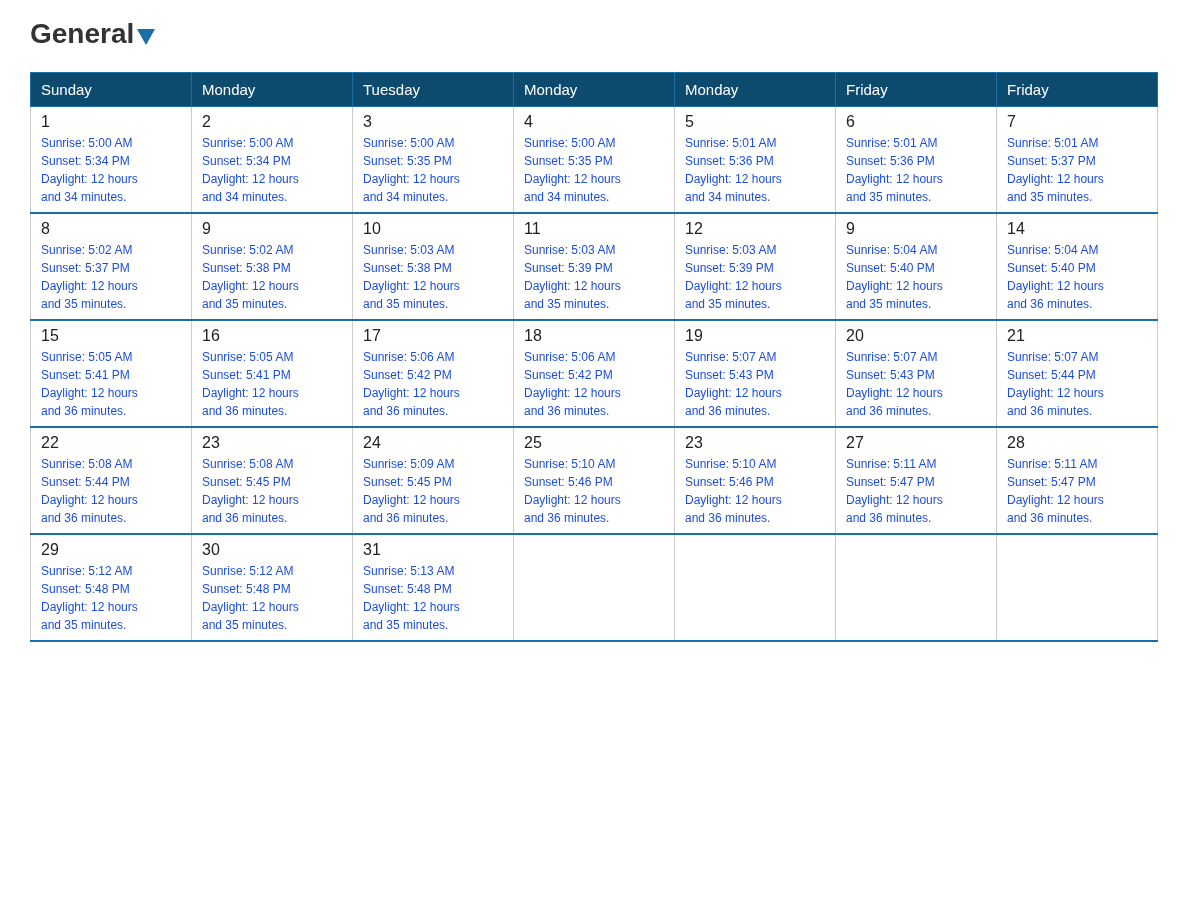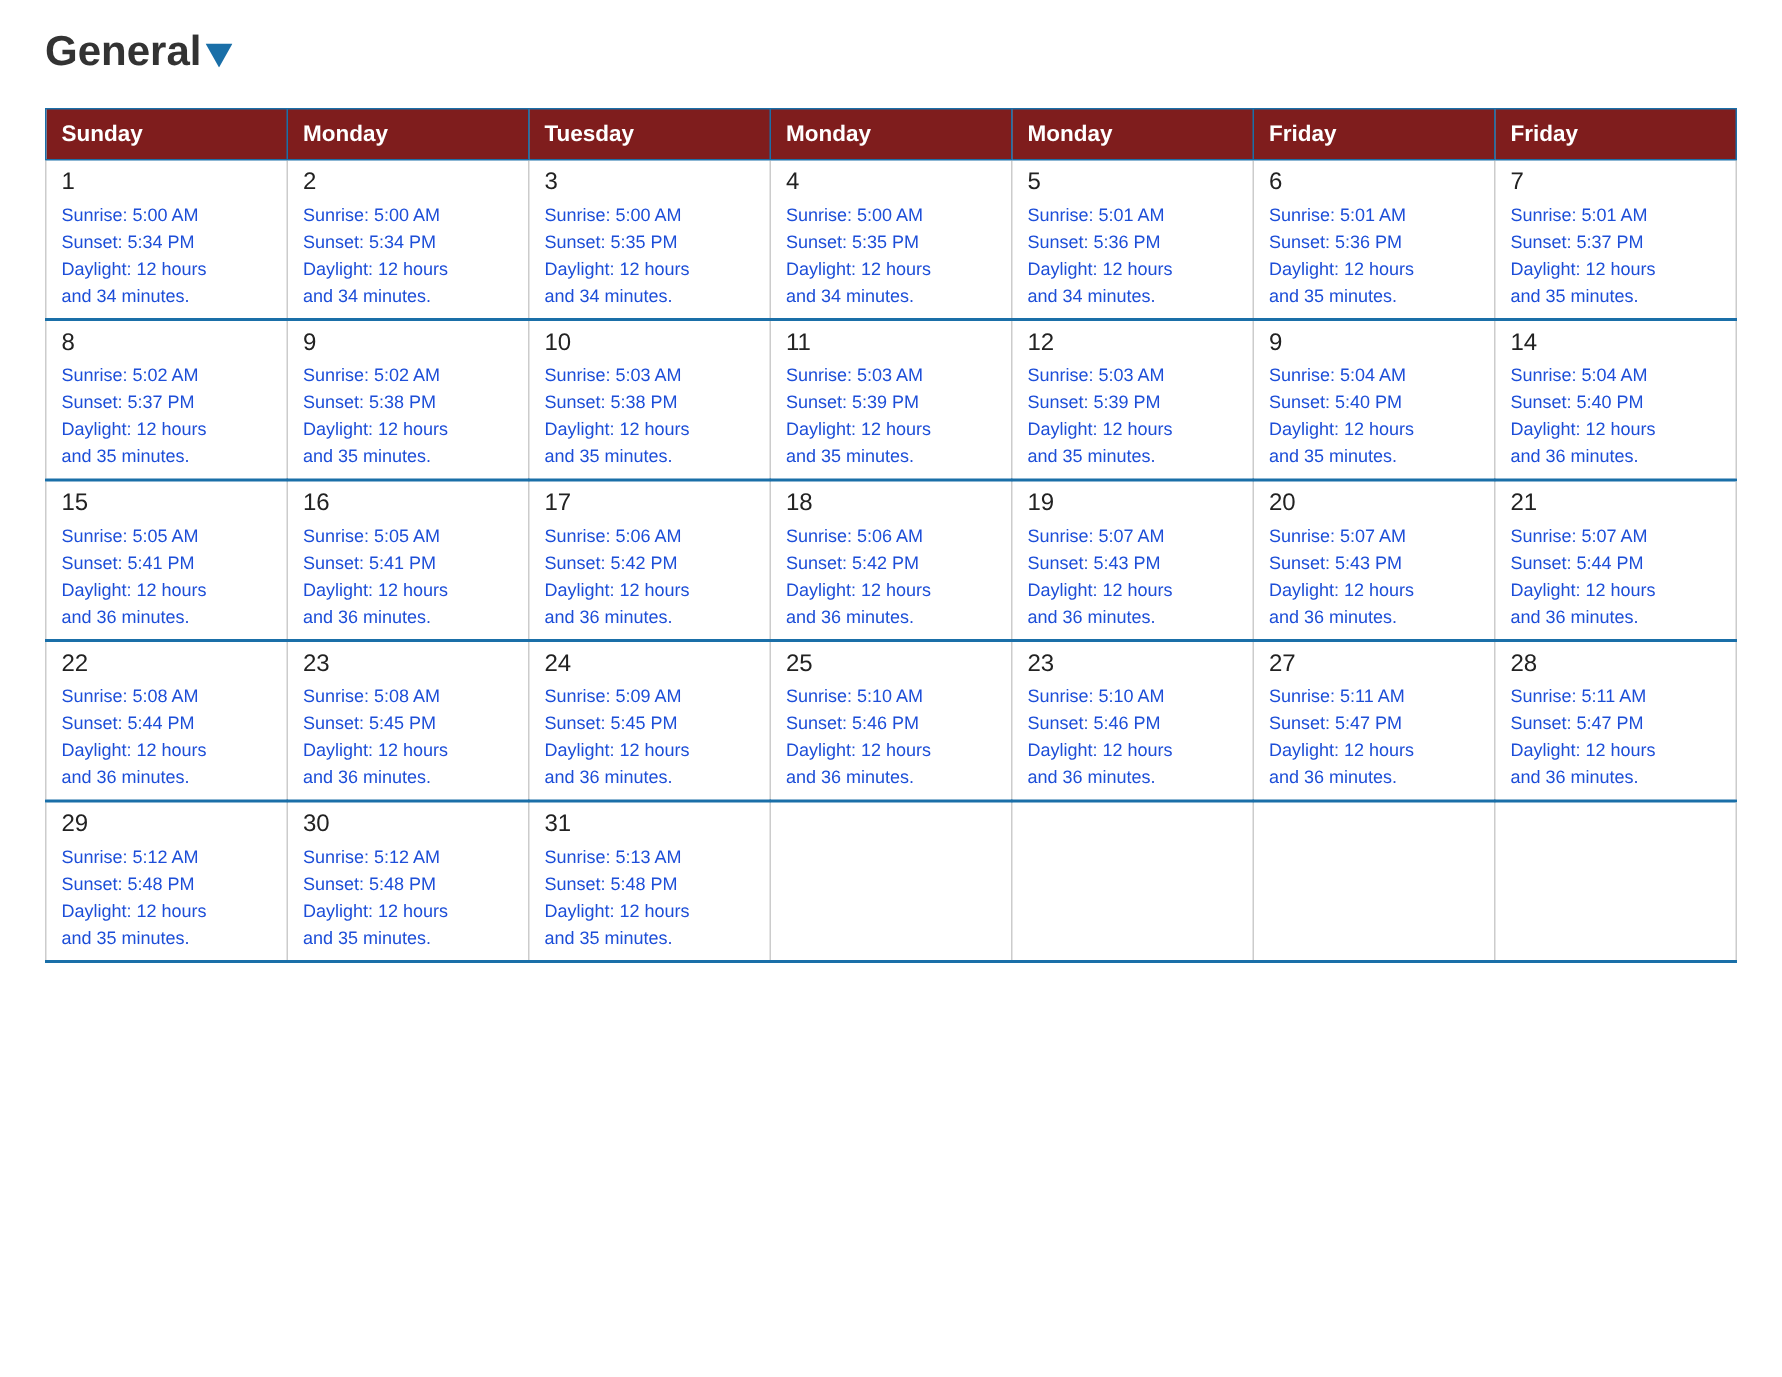--- a/index.html
+++ b/index.html
@@ -47,26 +47,26 @@
       font-weight: normal;
       color: #555;
       margin-top: 4px;
     }
     table {
       width: 100%;
       border-collapse: collapse;
       font-size: 13px;
     }
     thead tr th {
-      background-color: #7f1d1d;
+      background-color: #0c4a6e;
       color: #fff;
       padding: 8px 10px;
       text-align: left;
       font-size: 15px;
-      font-weight: bold;
+      font-weight: normal;
       border: 1px solid #1a6fa8;
     }
     tbody tr td {
       border: 1px solid #ccc;
       vertical-align: top;
       padding: 6px 10px;
       width: 14.28%;
       min-height: 90px;
     }
     tbody tr {

